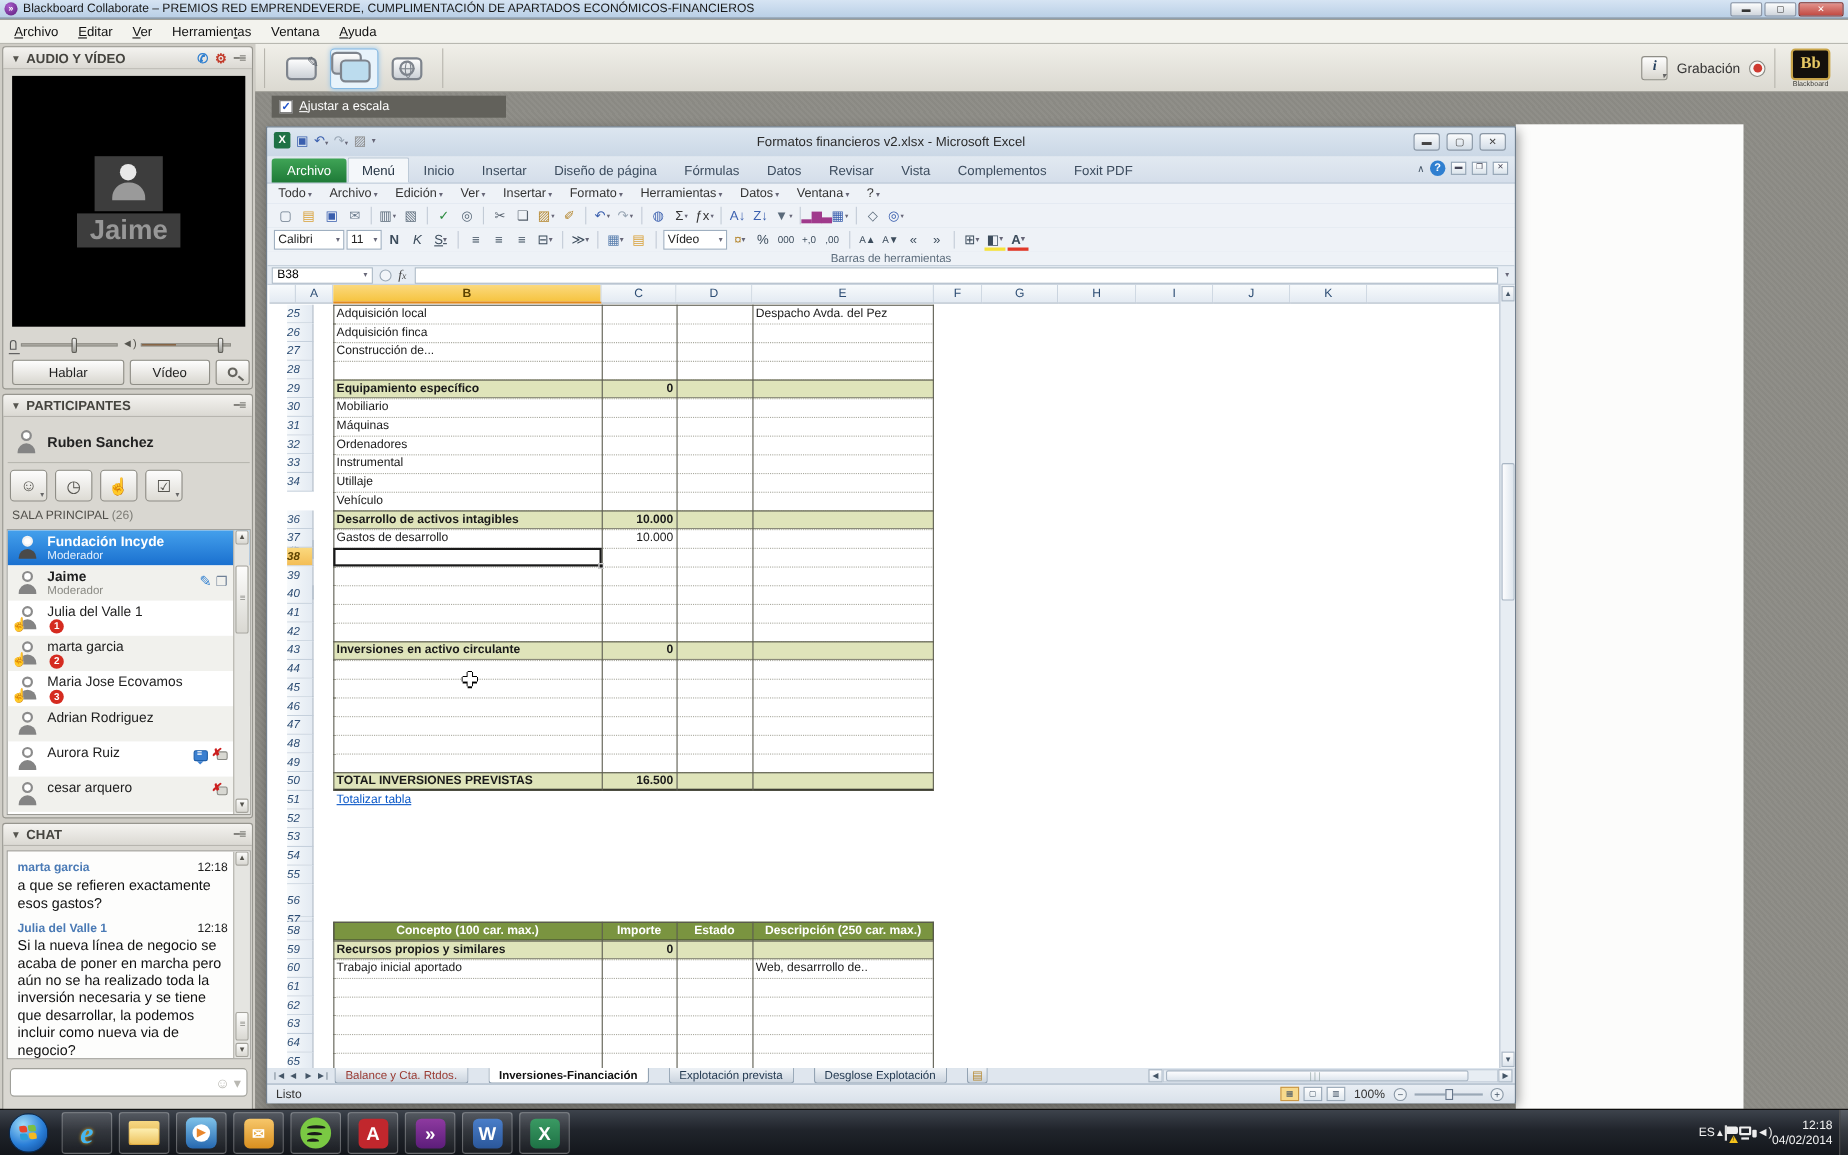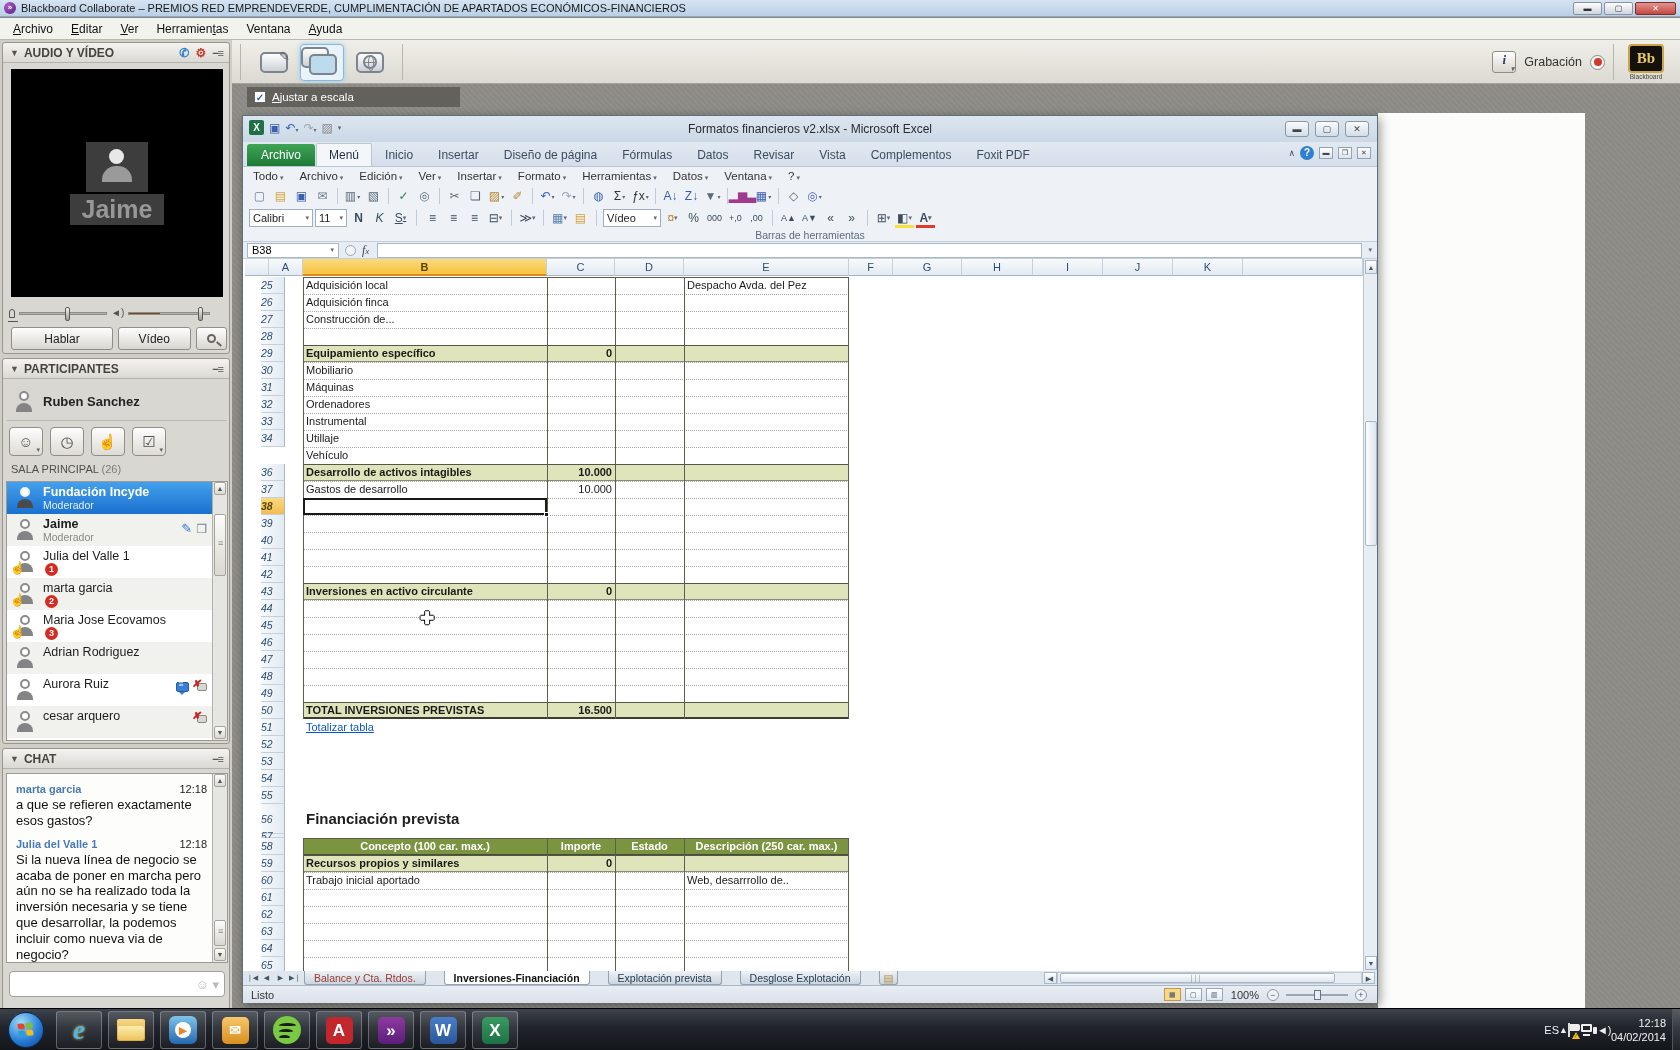--- a/index.html
+++ b/index.html
@@ -767,21 +767,20 @@
           <div class="cell" style="left: 60px; top: 188px; width: 244px; height: 17px; line-height: 17px;">Vehículo</div>
           <div class="cell cbold" style="left: 60px; top: 205px; width: 244px; height: 17px; line-height: 17px;">Desarrollo de activos intagibles</div>
           <div class="cell num cbold" style="left: 304px; top: 205px; width: 68px; height: 17px; line-height: 17px;">10.000</div>
           <div class="cell" style="left: 60px; top: 222px; width: 244px; height: 17px; line-height: 17px;">Gastos de desarrollo</div>
           <div class="cell num" style="left: 304px; top: 222px; width: 68px; height: 17px; line-height: 17px;">10.000</div>
           <div class="cell cbold" style="left: 60px; top: 324px; width: 244px; height: 17px; line-height: 17px;">Inversiones en activo circulante</div>
           <div class="cell num cbold" style="left: 304px; top: 324px; width: 68px; height: 17px; line-height: 17px;">0</div>
           <div class="cell cbold" style="left: 60px; top: 443px; width: 244px; height: 17px; line-height: 17px;">TOTAL INVERSIONES PREVISTAS</div>
           <div class="cell num cbold" style="left: 304px; top: 443px; width: 68px; height: 17px; line-height: 17px;">16.500</div>
           <div class="cell clink" style="left: 60px; top: 460px; width: 244px; height: 17px; line-height: 17px;">Totalizar tabla</div>
-          <div class="cell ctitle" style="left: 60px; top: 545px; width: 300px; height: 30px; line-height: 30px;">Financiación prevista</div>
           <div class="cell chead" style="left: 60px; top: 579px; width: 244px; height: 17px; line-height: 17px; z-index: 3;">Concepto (100 car. max.)</div>
           <div class="cell chead" style="left: 304px; top: 579px; width: 68px; height: 17px; line-height: 17px; z-index: 3;">Importe</div>
           <div class="cell chead" style="left: 372px; top: 579px; width: 69px; height: 17px; line-height: 17px; z-index: 3;">Estado</div>
           <div class="cell chead" style="left: 441px; top: 579px; width: 165px; height: 17px; line-height: 17px; z-index: 3;">Descripción (250 car. max.)</div>
           <div class="cell cbold" style="left: 60px; top: 596px; width: 244px; height: 17px; line-height: 17px;">Recursos propios y similares</div>
           <div class="cell num cbold" style="left: 304px; top: 596px; width: 68px; height: 17px; line-height: 17px;">0</div>
           <div class="cell" style="left: 60px; top: 613px; width: 244px; height: 17px; line-height: 17px;">Trabajo inicial aportado</div>
           <div class="cell" style="left: 441px; top: 613px; width: 132px; height: 17px; line-height: 17px;">Web, desarrrollo de..</div>
           <div class="gline" style="left: 60px; top: 239px; width: 244px; height: 17px; border: 2px solid rgb(26, 26, 26); z-index: 4;"></div>
           <div class="gline" style="left: 301px; top: 253px; width: 5px; height: 5px; background: rgb(26, 26, 26); border: 1px solid rgb(255, 255, 255); z-index: 5;"></div>

